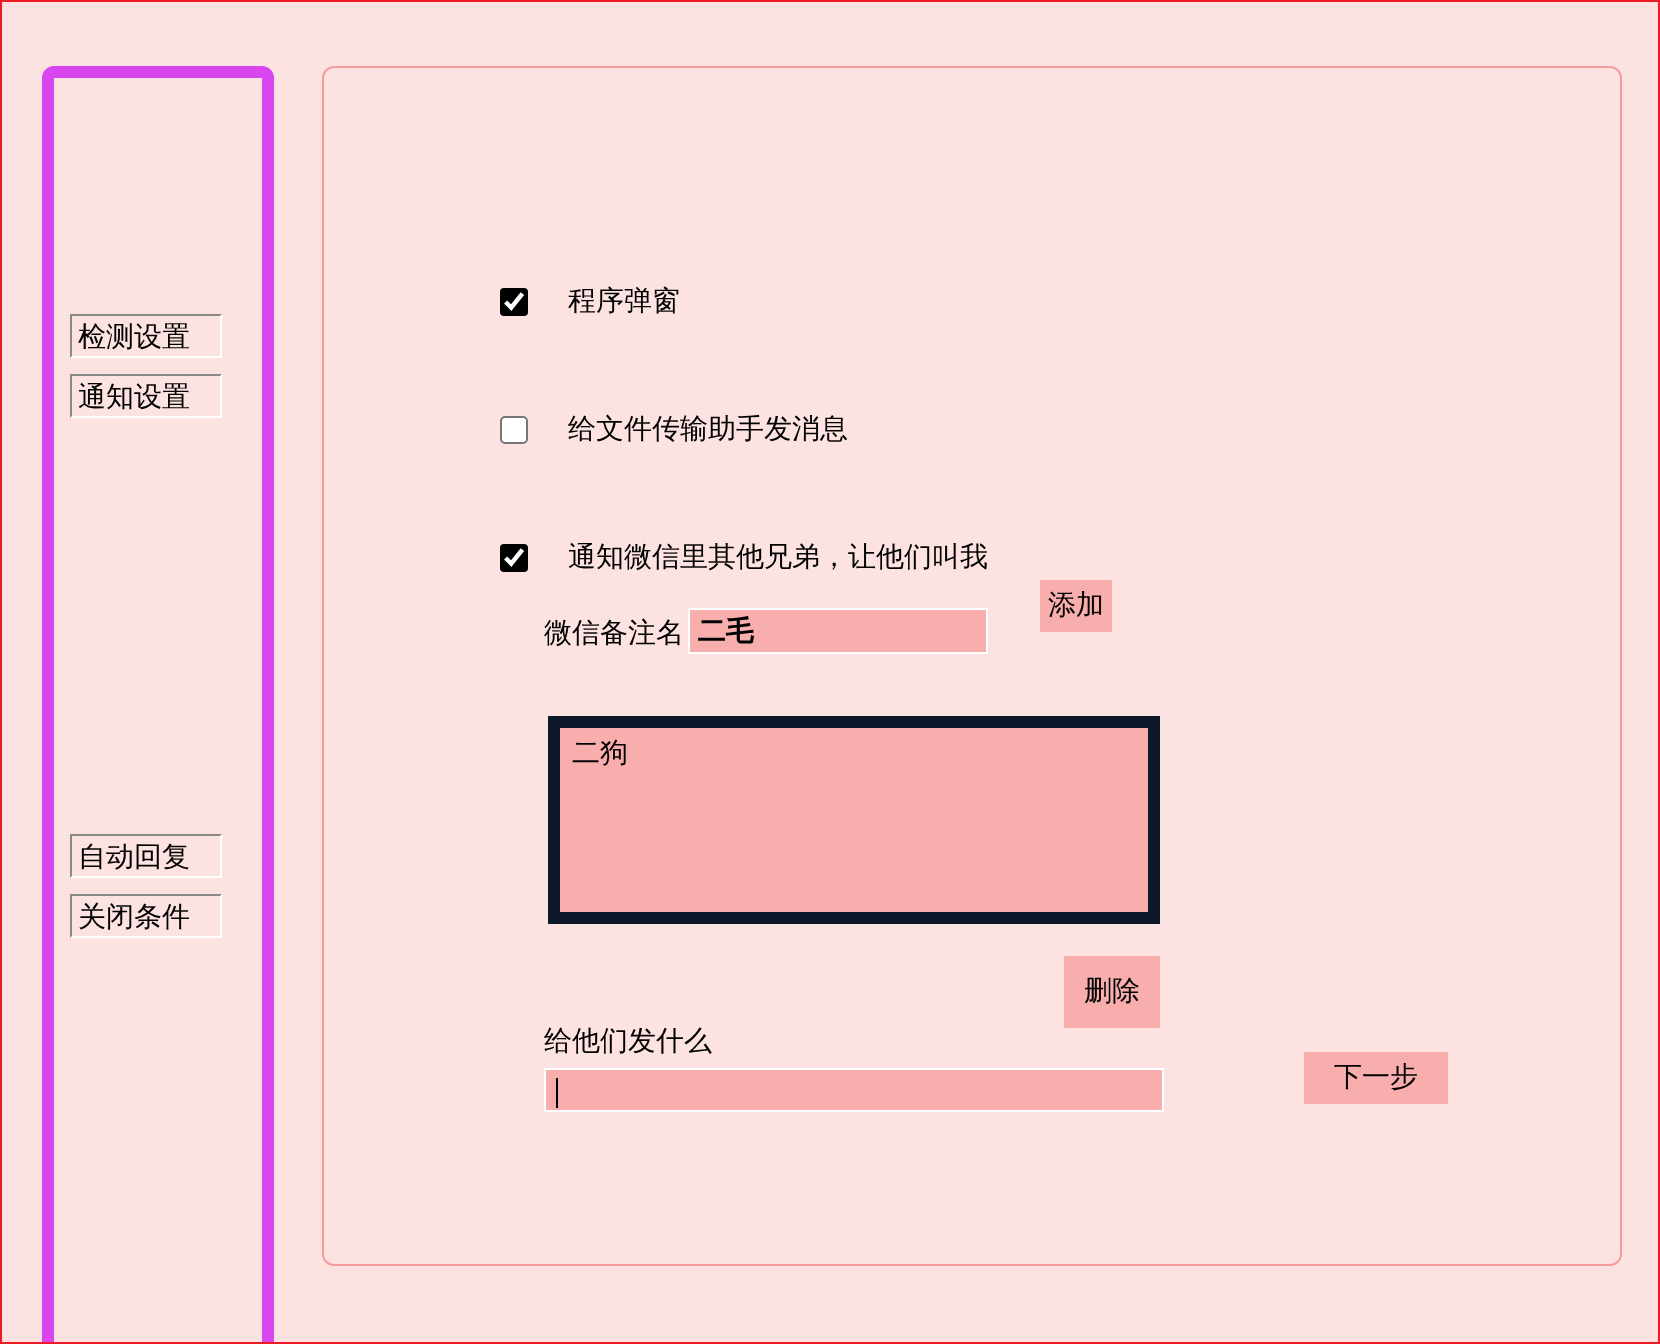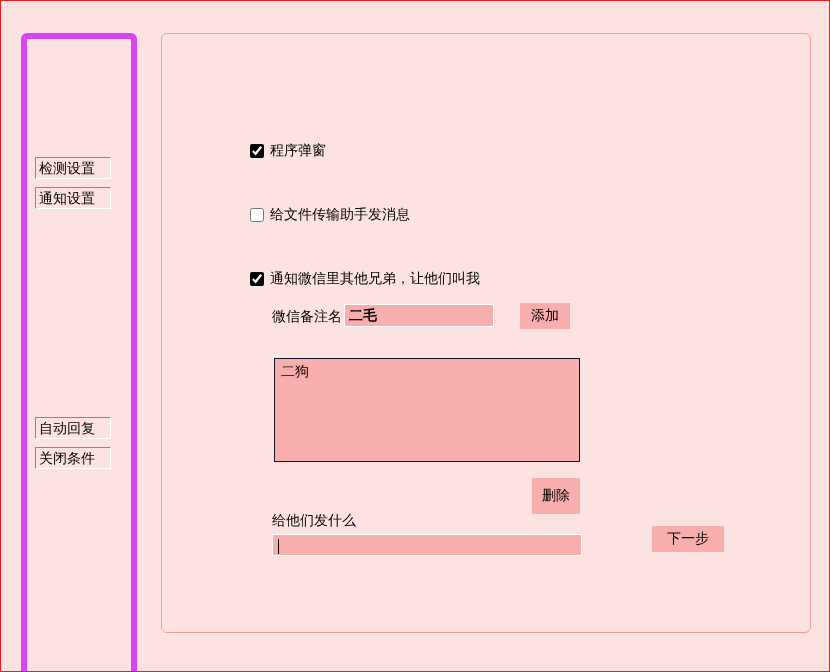--- a/index.html
+++ b/index.html
@@ -52,21 +52,21 @@
       width: 650px;
       height: 600px;
       border: 1px solid #f49b9c;
       border-radius: 6px;
     }
     .check-row {
       position: absolute;
       left: 88px;
       display: flex;
       align-items: center;
-      gap: 6px;
+      gap: 20px;
       justify-content: center;
     }
     .check-row input[type=checkbox] {
       width: 14px;
       height: 14px;
       accent-color: #000;
     }
     .label-txt { font-size: 14px; }
     .field-label {
       position: absolute;
@@ -88,21 +88,21 @@
       font-size: 14px;
       cursor: pointer;
       display: flex;
       align-items: center;
       justify-content: center;
       font-family: inherit;
     }
     .listbox {
       position: absolute;
       background: #f8aeac;
-      border: 1px solid #0f172a;
+      border: 6px solid #0f172a;
       font-size: 14px;
       padding: 4px 6px;
     }
     .caret {
       display: inline-block;
       width: 1px;
       height: 15px;
       background: #000;
       vertical-align: middle;
       margin-left: 1px;
@@ -130,21 +130,21 @@
     <span class="label-txt">通知微信里其他兄弟，让他们叫我</span>
   </div>
 
   <div class="check-row" style="top:172px">
     <input type="checkbox" style="">
     <span class="label-txt">给文件传输助手发消息</span>
   </div>
 
   <span class="field-label" style="left:110px; top:274px">微信备注名</span>
   <input class="text-input" style="left: 182px; top: 270px; width: 150px; height: 23px; font-weight: bold;" value="二毛">
-  <button class="btn" style="left:358px; top:269px; width:50px; height:26px">添加</button>
+  <button class="btn" style="left:358px; top:256px; width:36px; height:26px">添加</button>
 
   <div class="listbox" style="left:112px; top:324px; width:306px; height:104px">
     <div>二狗</div>
   </div>
 
   <button class="btn" style="left:370px; top:444px; width:48px; height:36px">删除</button>
 
   <span class="field-label" style="left:110px; top:478px">给他们发什么</span>
   <div class="text-input" style="left:110px; top:500px; width:310px; height:22px; line-height:17px">
     <span class="caret"></span>

